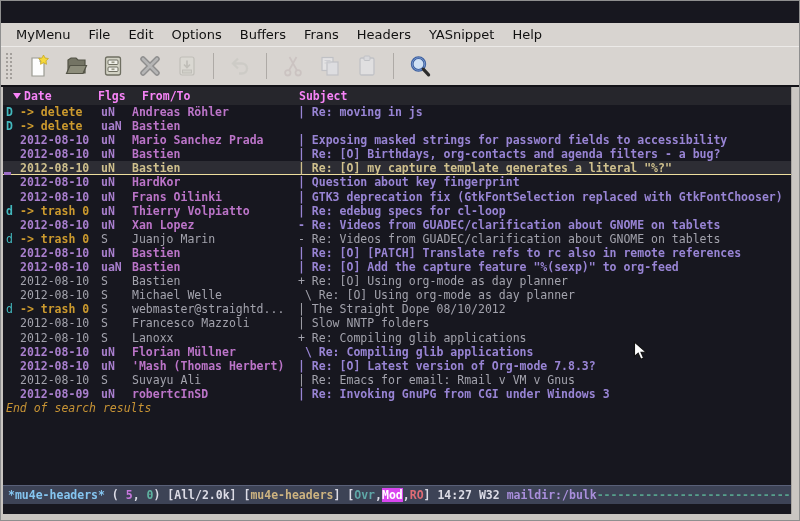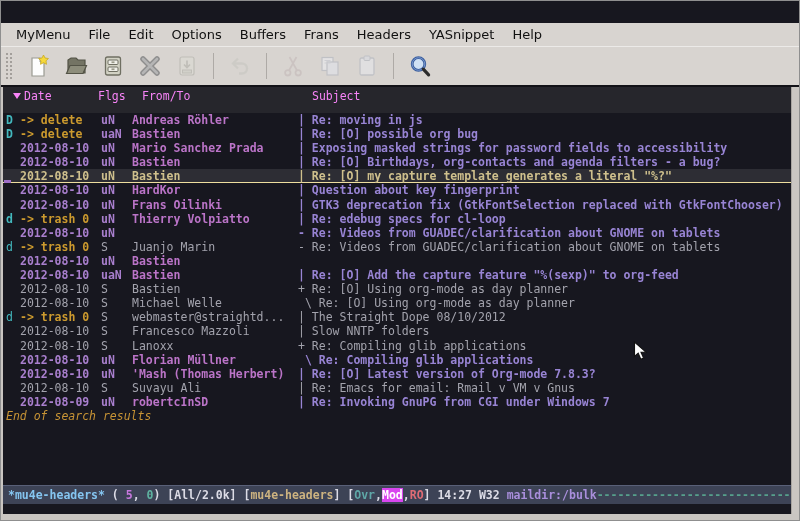--- a/index.html
+++ b/index.html
@@ -42,26 +42,26 @@
   .toolbar-divider{position:absolute;top:84px;left:0;right:0;height:2px;background:#121217}
 
   
   .buffer-area{position:absolute;top:86px;left:2px;right:8px;bottom:6px;
     background:var(--buffer-bg);display:flex;flex-direction:column;
     font-family:"DejaVu Sans Mono","Liberation Mono",monospace;font-size:11.5px;overflow:hidden}
   .frame-left{position:absolute;top:86px;left:0;bottom:0;width:2px;background:#c9c5c1}
   .scrollbar{position:absolute;top:86px;right:0;bottom:0;width:8px;background:#cac6c2;border-left:1px solid #a9a5a1}
   .frame-bottom{position:absolute;left:0;right:0;bottom:0;height:6px;background:#c9c5c1}
 
-  .header-line{position:relative;height:26px;background:var(--header-bg);flex:0 0 auto;
-    color:var(--header-fg);font-weight:normal;line-height:18px;white-space:pre}
+  .header-line{position:relative;height:18px;background:var(--header-bg);flex:0 0 auto;
+    color:var(--header-fg);font-weight:bold;line-height:18px;white-space:pre}
   .header-line .hcol{position:absolute;top:0}
   .tri-down{position:absolute;left:10px;top:6px;width:0;height:0;
     border-left:4px solid transparent;border-right:4px solid transparent;border-top:6px solid var(--header-fg)}
-  .h-date{left:21px}.h-flags{left:95px}.h-from{left:139px}.h-subj{left:309px}
+  .h-date{left:21px}.h-flags{left:95px}.h-from{left:139px}.h-subj{left:296px}
 
   .rows{flex:0 0 auto;position:relative}
   .row{position:relative;height:14.1px;line-height:14.1px;white-space:pre;overflow:hidden}
   .col{position:absolute;top:0;white-space:pre}
   .c-mark{left:3px;color:var(--mark)}
   .c-date{left:17px}
   .c-flags{left:98px}
   .c-from{left:129px;width:154px;overflow:hidden}
   .c-subj{left:295px;right:0;overflow:hidden}
 
@@ -214,21 +214,20 @@
     <span class="col c-date date-action">-&gt; delete</span>
     <span class="col c-flags">uN</span>
     <span class="col c-from">Andreas Röhler</span>
     <span class="col c-subj">| Re: moving in js</span>
   </div>
         <div class="row face-unread">
     <span class="col c-mark">D</span>
     <span class="col c-date date-action">-&gt; delete</span>
     <span class="col c-flags">uaN</span>
     <span class="col c-from">Bastien</span>
-    <span class="col c-subj">| Re: [O] possible org bug</span>
   </div>
         <div class="row face-unread">
     <span class="col c-mark"></span>
     <span class="col c-date">2012-08-10</span>
     <span class="col c-flags">uN</span>
     <span class="col c-from">Mario Sanchez Prada</span>
     <span class="col c-subj">| Exposing masked strings for password fields to accessibility</span>
   </div>
         <div class="row face-unread">
     <span class="col c-mark"></span>
@@ -262,34 +261,36 @@
     <span class="col c-mark">d</span>
     <span class="col c-date date-action">-&gt; trash 0</span>
     <span class="col c-flags">uN</span>
     <span class="col c-from">Thierry Volpiatto</span>
     <span class="col c-subj">| Re: edebug specs for cl-loop</span>
   </div>
         <div class="row face-unread">
     <span class="col c-mark"></span>
     <span class="col c-date">2012-08-10</span>
     <span class="col c-flags">uN</span>
+    <span class="col c-from">Xan Lopez</span>
     <span class="col c-subj">- Re: Videos from GUADEC/clarification about GNOME on tablets</span>
   </div>
         <div class="row face-read">
     <span class="col c-mark">d</span>
     <span class="col c-date date-action">-&gt; trash 0</span>
     <span class="col c-flags">S</span>
     <span class="col c-from">Juanjo Marin</span>
     <span class="col c-subj">- Re: Videos from GUADEC/clarification about GNOME on tablets</span>
   </div>
         <div class="row face-unread">
     <span class="col c-mark"></span>
     <span class="col c-date">2012-08-10</span>
     <span class="col c-flags">uN</span>
     <span class="col c-from">Bastien</span>
+    <span class="col c-subj">| Re: [O] [PATCH] Translate refs to rc also in remote references</span>
   </div>
         <div class="row face-unread">
     <span class="col c-mark"></span>
     <span class="col c-date">2012-08-10</span>
     <span class="col c-flags">uaN</span>
     <span class="col c-from">Bastien</span>
     <span class="col c-subj">| Re: [O] Add the capture feature "%(sexp)" to org-feed</span>
   </div>
         <div class="row face-read">
     <span class="col c-mark"></span>
@@ -345,21 +346,21 @@
     <span class="col c-date">2012-08-10</span>
     <span class="col c-flags">S</span>
     <span class="col c-from">Suvayu Ali</span>
     <span class="col c-subj">| Re: Emacs for email: Rmail v VM v Gnus</span>
   </div>
         <div class="row face-unread">
     <span class="col c-mark"></span>
     <span class="col c-date">2012-08-09</span>
     <span class="col c-flags">uN</span>
     <span class="col c-from">robertcInSD</span>
-    <span class="col c-subj">| Re: Invoking GnuPG from CGI under Windows 7</span>
+    <span class="col c-subj">| Re: Invoking GnuPG from CGI under Windows 3</span>
   </div>
       </div>
 
     <div class="end-line">End of search results</div>
     <div class="filler"></div>
 
     <div class="modeline" id="modeline"><span class="ml-buffer">*mu4e-headers*</span><span class="ml-plain"> ( </span><span class="ml-num-violet">5</span><span class="ml-plain">, </span><span class="ml-num-teal">0</span><span class="ml-plain">) [All/2.0k] [</span><span class="ml-mode">mu4e-headers</span><span class="ml-plain">] [</span><span class="ml-ovr">Ovr</span><span class="ml-plain">,</span><span class="ml-mod">Mod</span><span class="ml-plain">,</span><span class="ml-ro">RO</span><span class="ml-plain">] 14:27 W32 </span><span class="ml-maildir">maildir:/bulk</span><span class="ml-dashes">--------------------------------</span></div>
     <div class="echo"></div>
   </div>
 

